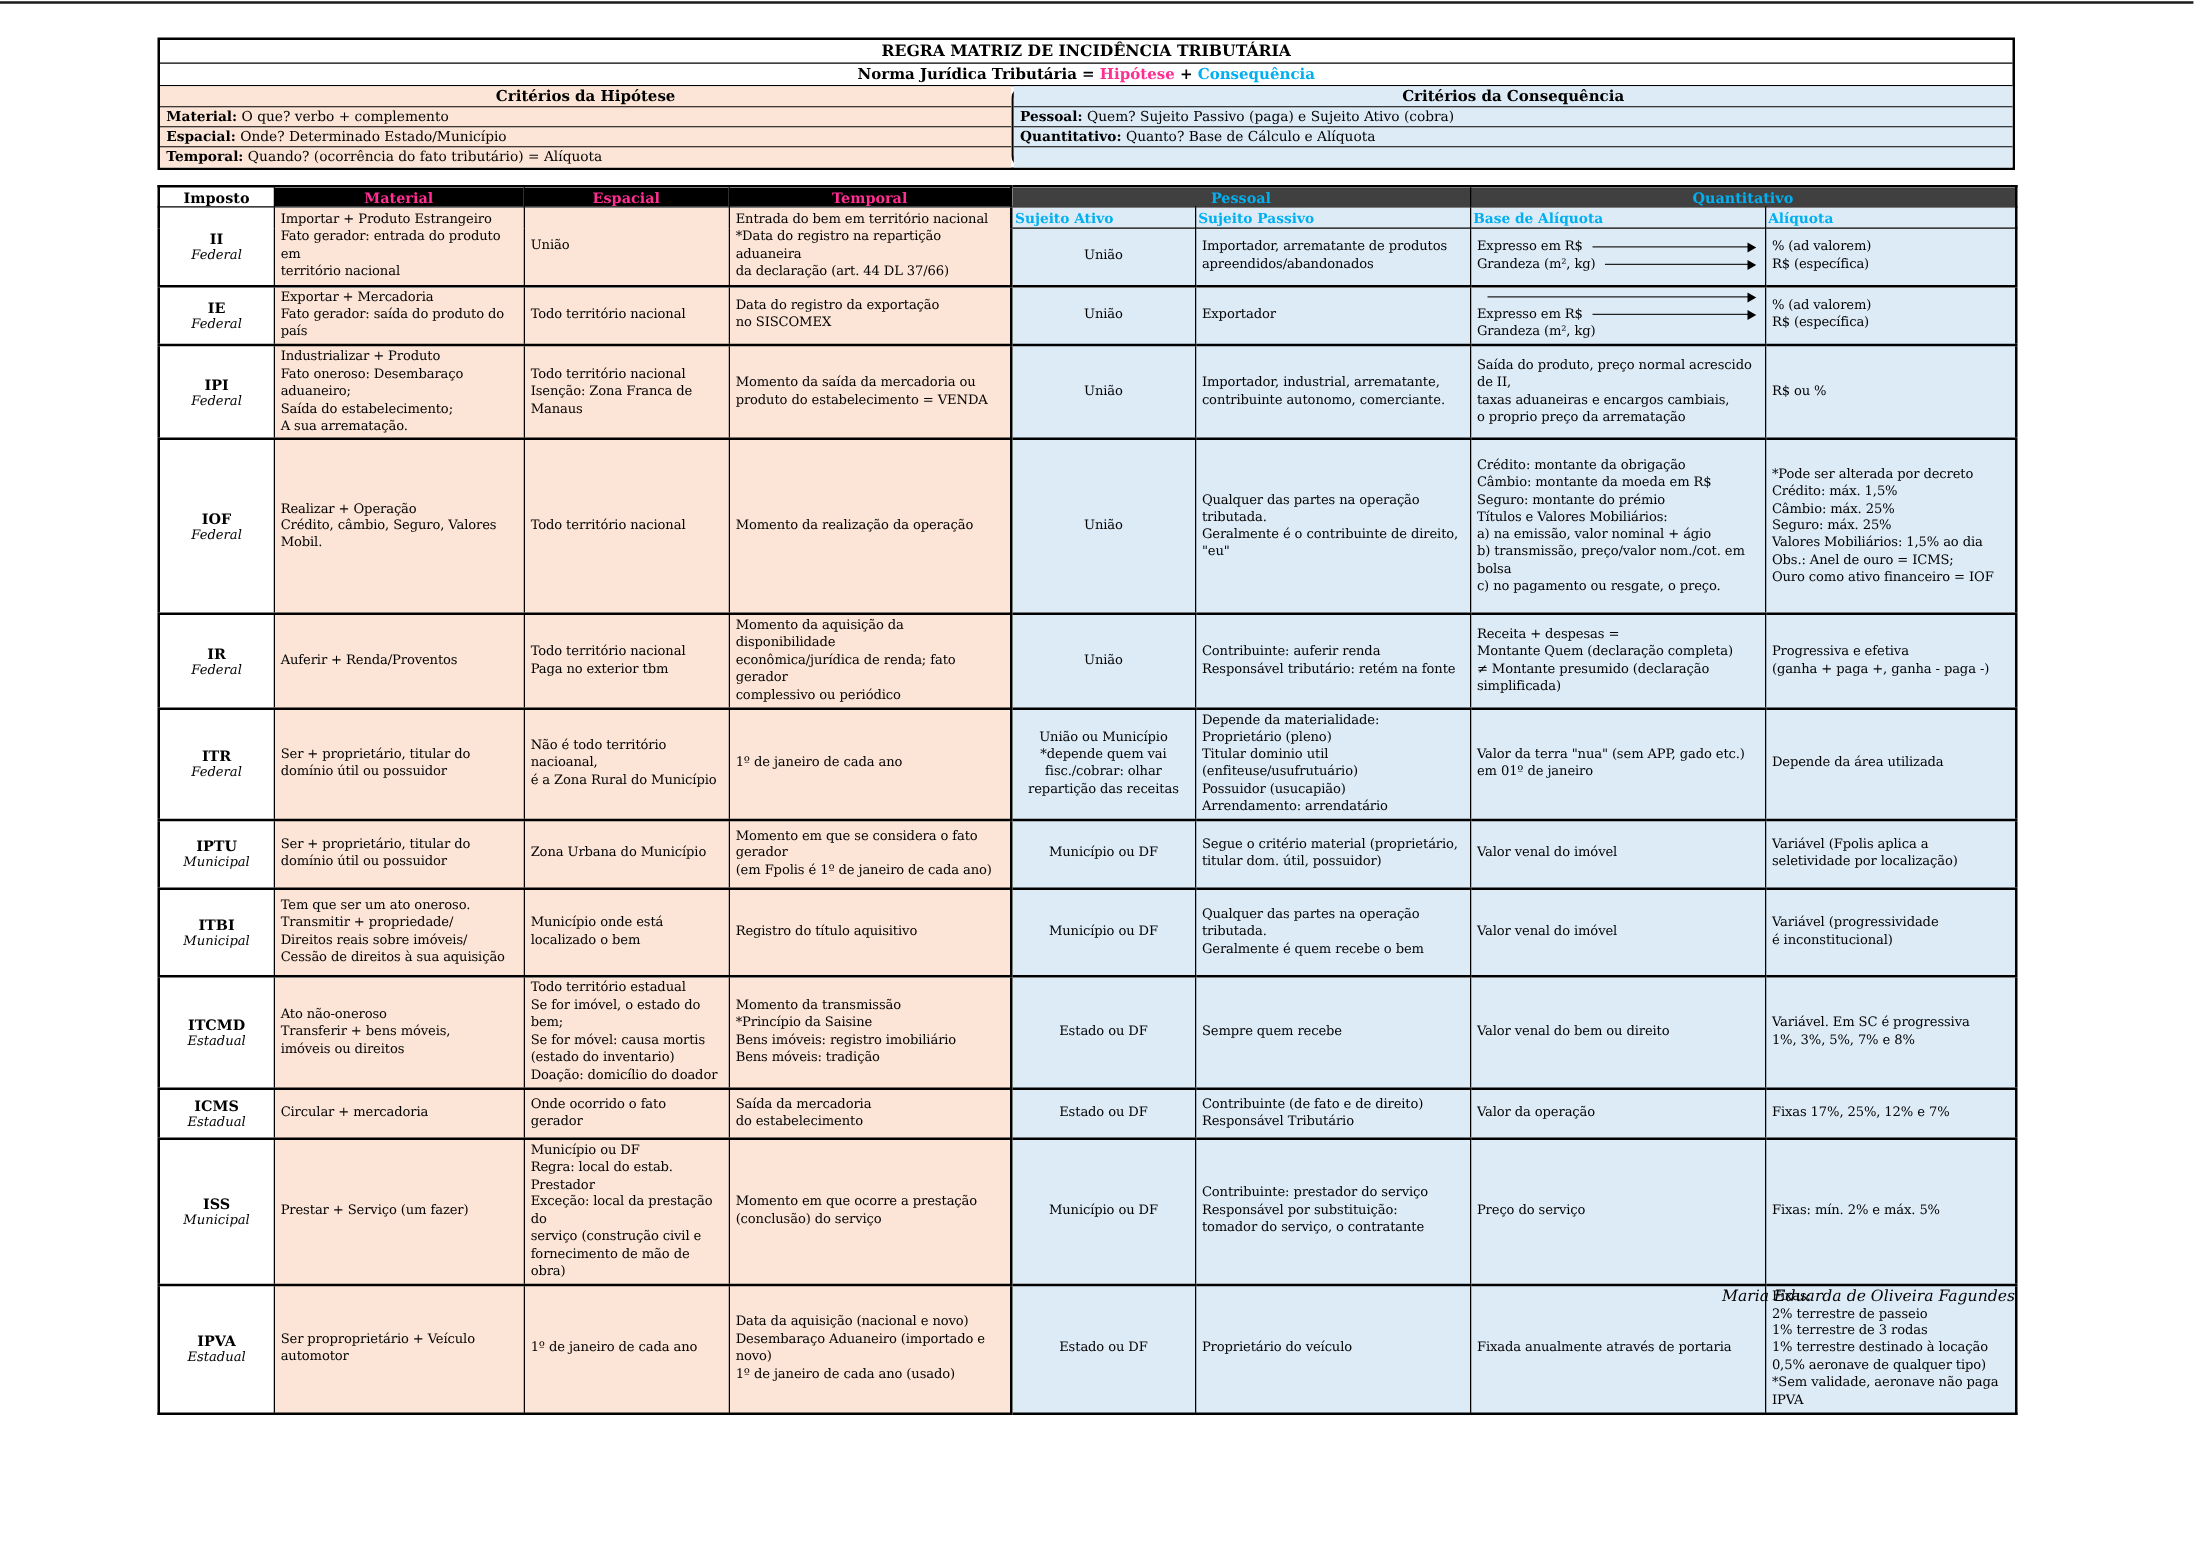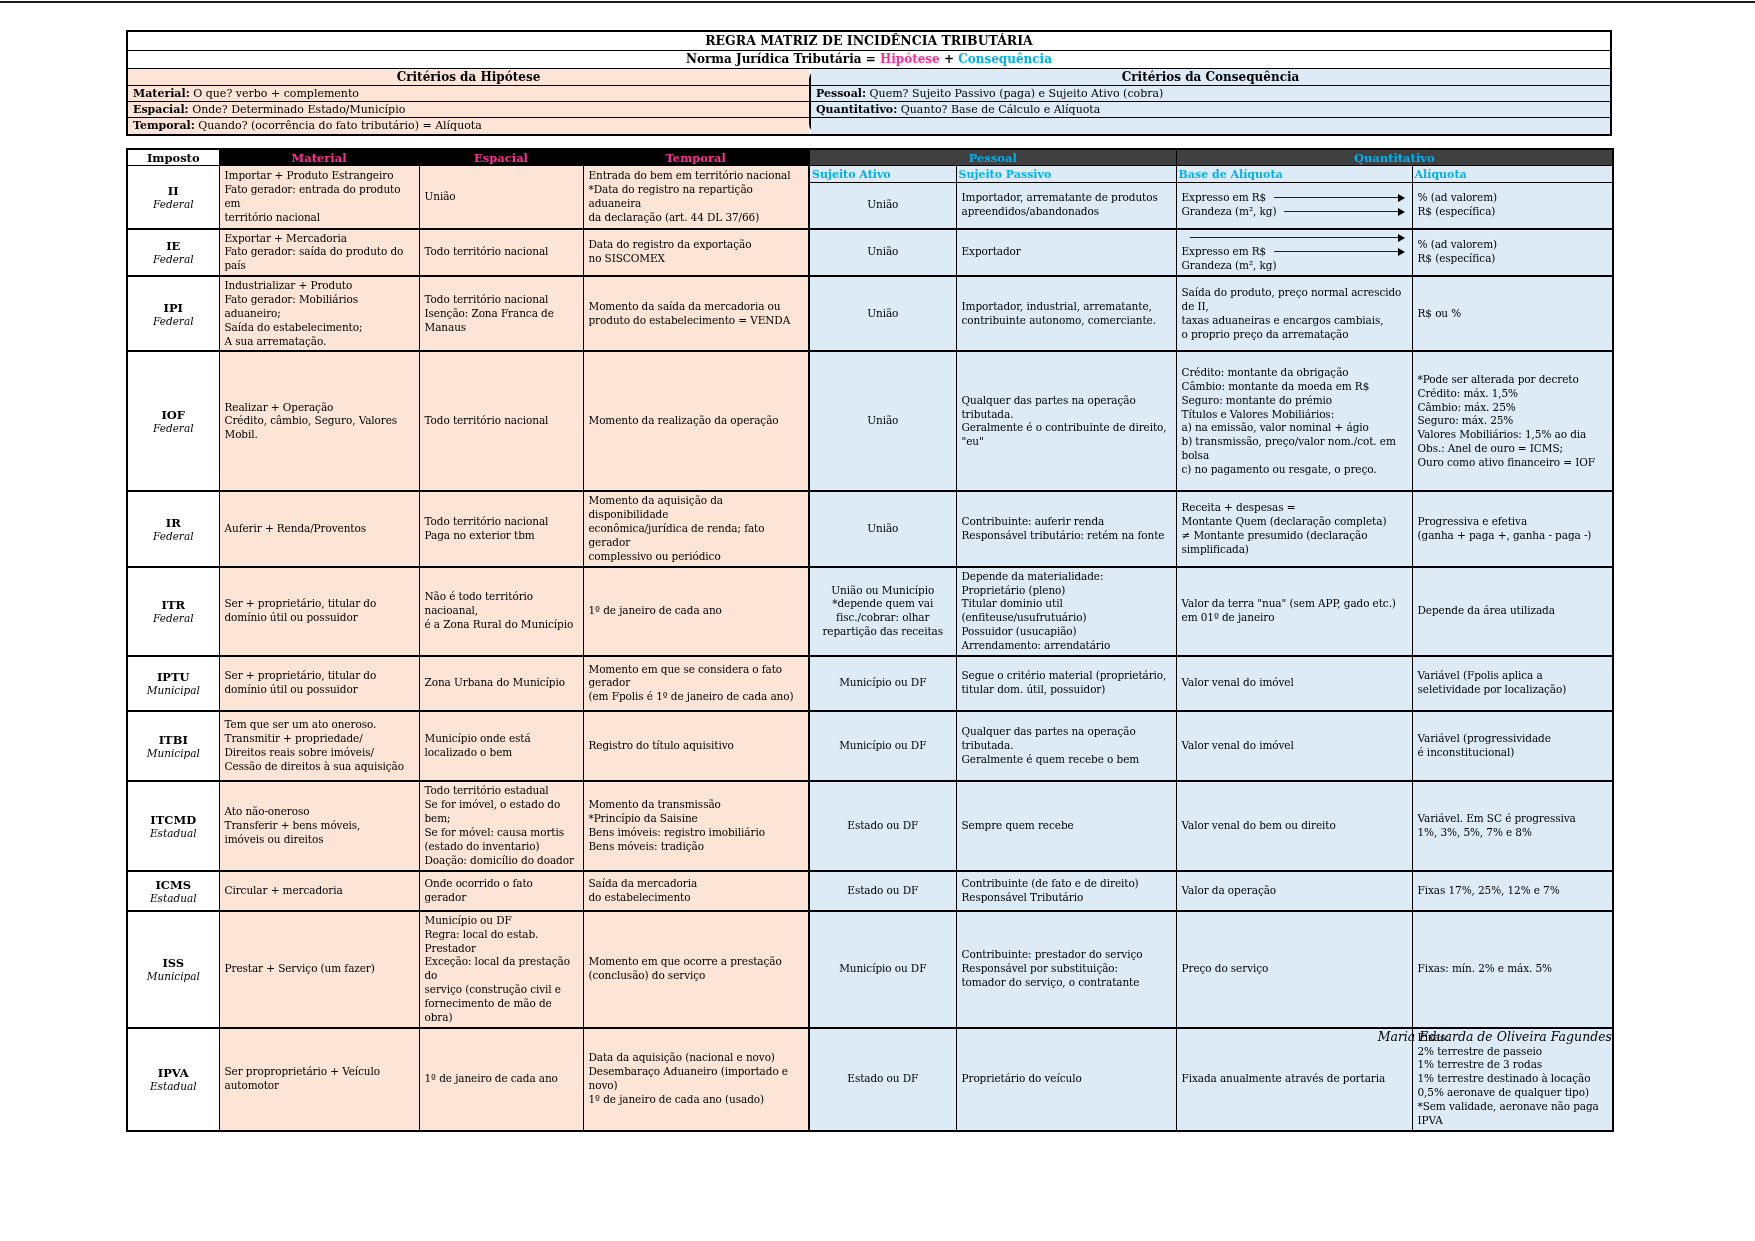--- a/index.html
+++ b/index.html
@@ -188,21 +188,21 @@
             <div class="line">R$ (específica)</div>
           </td>
         </tr>
         <tr class="tax-sep" style="height: 70px;">
           <td class="imposto-cell">
             <div class="tax-code">IPI</div>
             <div class="tax-level">Federal</div>
           </td>
           <td class="cell peach left">
             <div class="line">Industrializar + Produto</div>
-            <div class="line">Fato gerador: Mobiliários aduaneiro;</div>
+            <div class="line">Fato oneroso: Desembaraço aduaneiro;</div>
             <div class="line">Saída do estabelecimento;</div>
             <div class="line">A sua arrematação.</div>
           </td>
           <td class="cell peach left">
             <div class="line">Todo território nacional</div>
             <div class="line">Isenção: Zona Franca de</div>
             <div class="line">Manaus</div>
           </td>
           <td class="cell peach left">
             <div class="line">Momento da saída da mercadoria ou</div>

